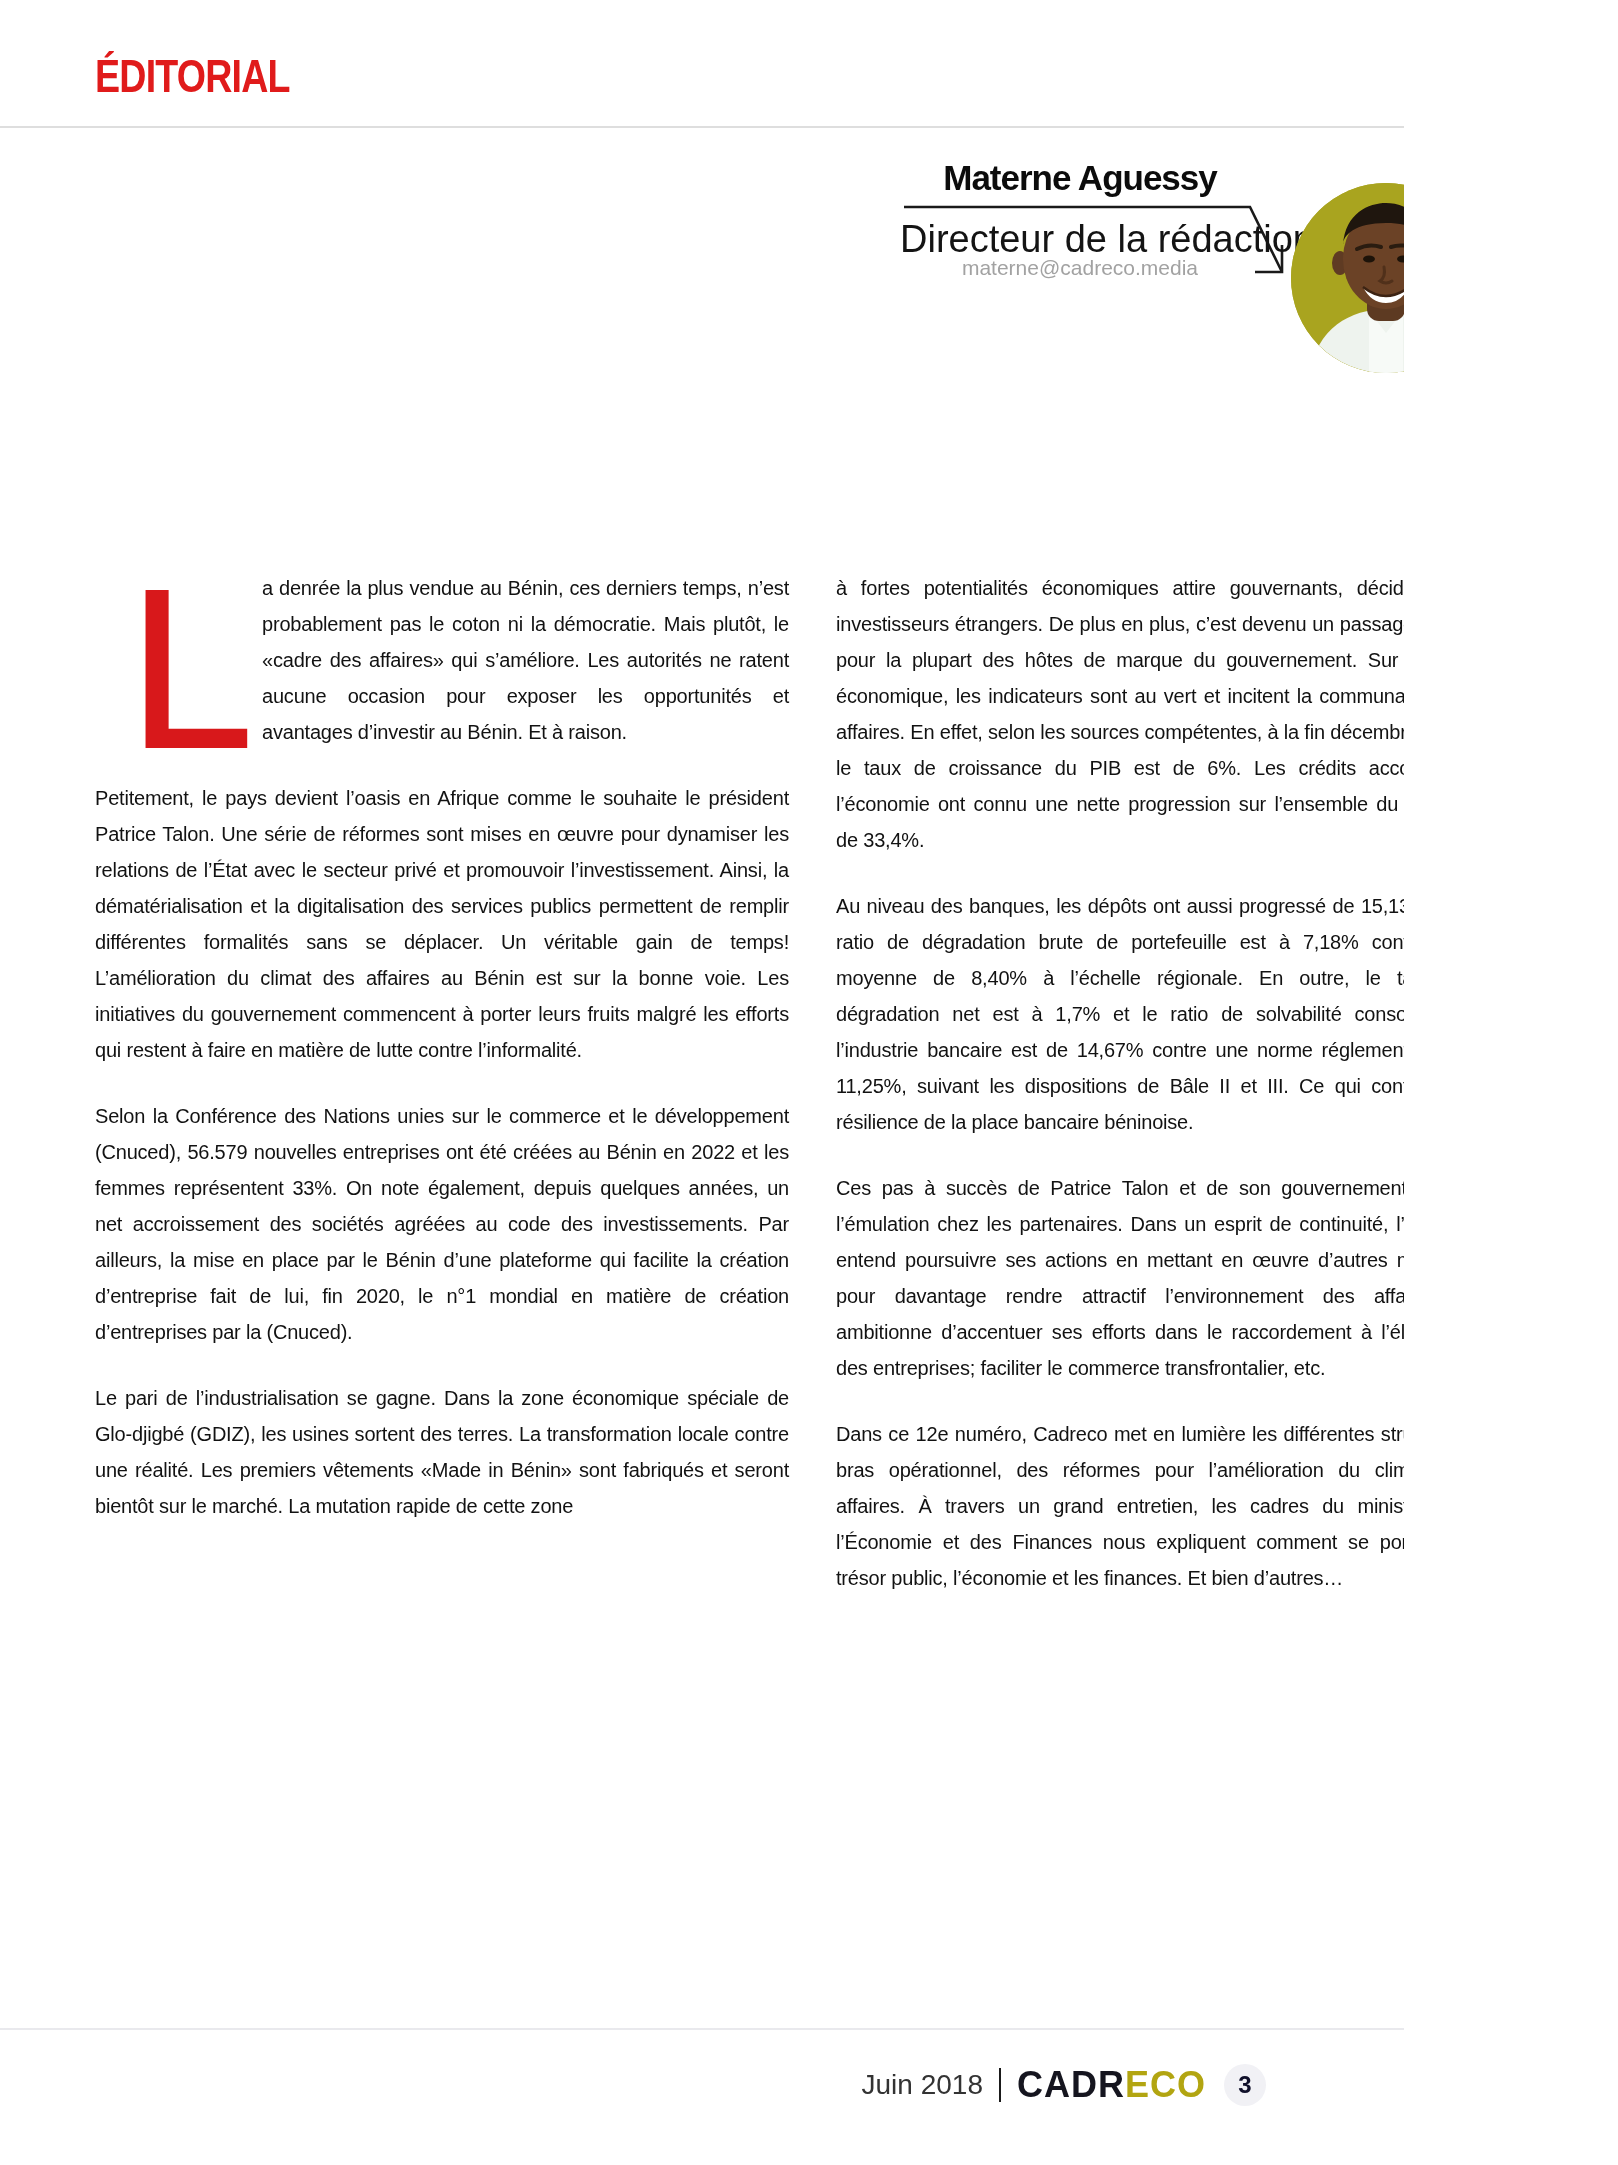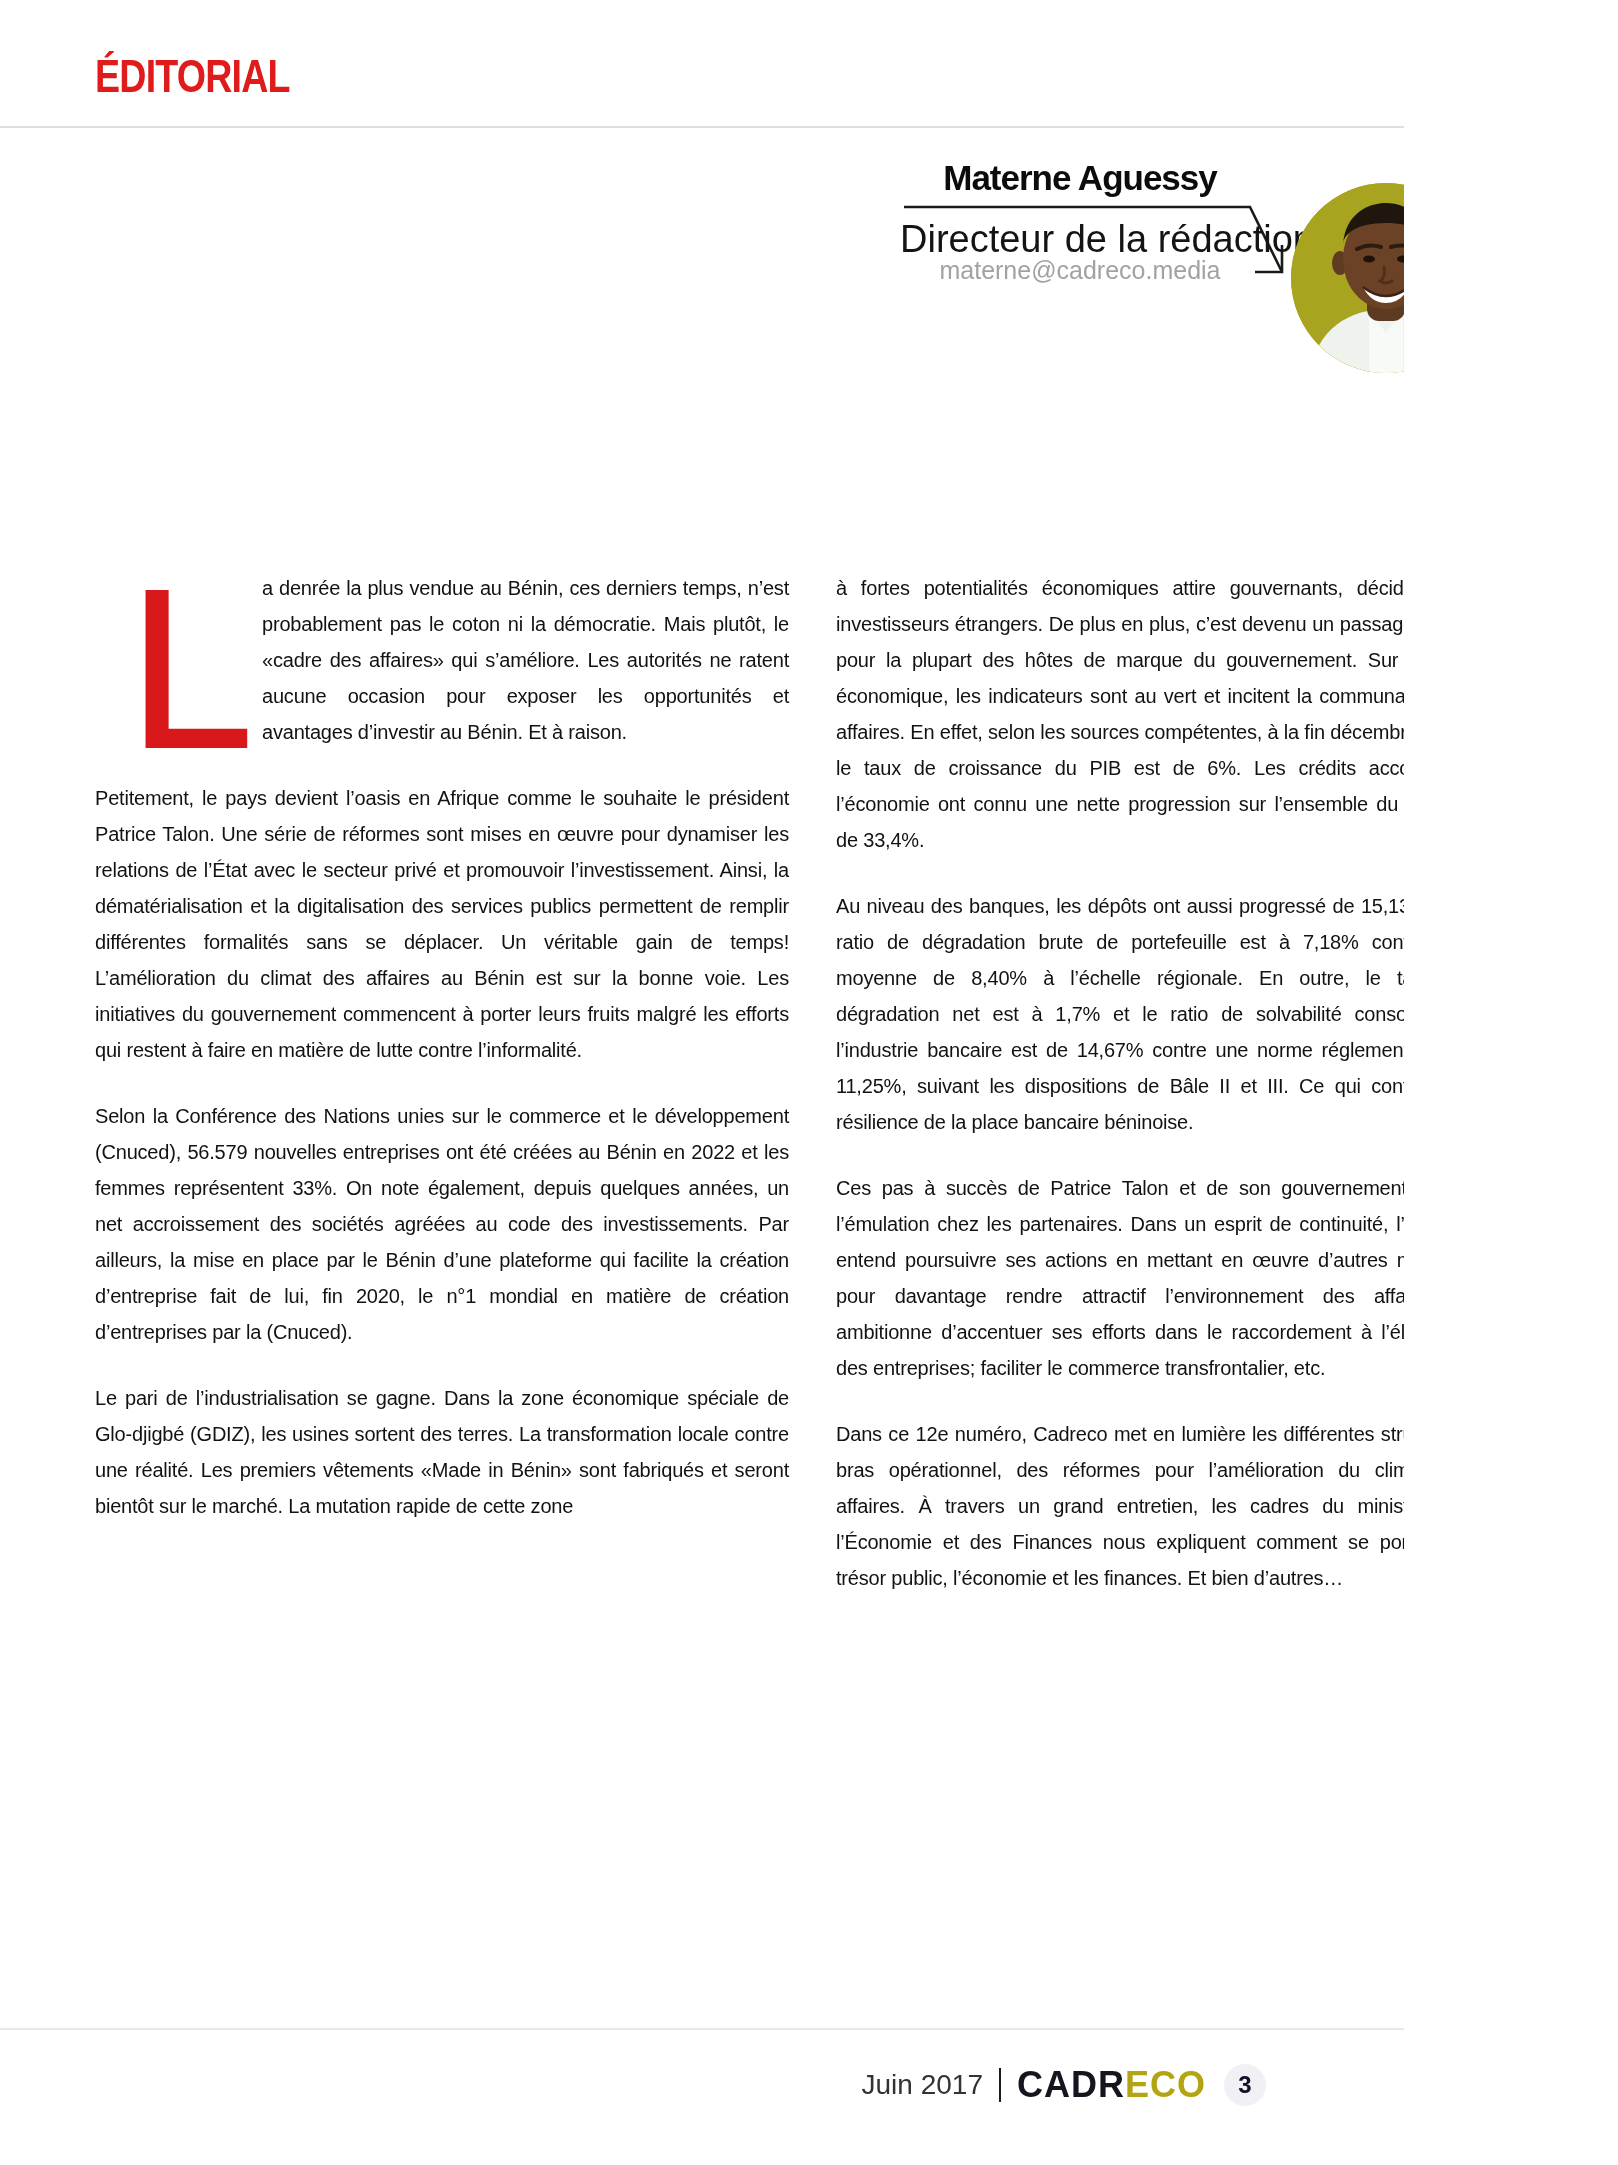--- a/index.html
+++ b/index.html
@@ -32,21 +32,21 @@
   }
   .author-arrow{
     position:absolute;left:898px;top:196px;width:400px;height:92px;
   }
   .author-role{
     position:absolute;left:900px;top:218px;width:360px;
     text-align:center;font-size:38px;color:#141414;white-space:nowrap;
   }
   .author-email{
     position:absolute;left:900px;top:256px;width:360px;
-    text-align:center;font-size:25px;color:#a2a2a2;white-space:nowrap;
+    text-align:center;font-size:21px;color:#a2a2a2;white-space:nowrap;
   }
   .avatar{
     position:absolute;left:1291px;top:183px;width:190px;height:190px;
     border-radius:50%;overflow:hidden;background:#a9a41f;
   }
   
   .title-wrap{
     position:absolute;left:0;top:440px;width:1618px;text-align:center;
   }
   .title{
@@ -154,19 +154,19 @@
 
   <div class="col col-right">
     <p>à fortes potentialités économiques attire gouvernants, décideurs et investisseurs étrangers. De plus en plus, c’est devenu un passage obligé pour la plupart des hôtes de marque du gouvernement. Sur le plan économique, les indicateurs sont au vert et incitent la communauté des affaires. En effet, selon les sources compétentes, à la fin décembre 2022, le taux de croissance du PIB est de 6%. Les crédits accordés à l’économie ont connu une nette progression sur l’ensemble du marché de 33,4%.</p>
     <p>Au niveau des banques, les dépôts ont aussi progressé de 15,13% et le ratio de dégradation brute de portefeuille est à 7,18% contre une moyenne de 8,40% à l’échelle régionale. En outre, le taux de dégradation net est à 1,7% et le ratio de solvabilité consolidé de l’industrie bancaire est de 14,67% contre une norme réglementaire de 11,25%, suivant les dispositions de Bâle II et III. Ce qui confirme la résilience de la place bancaire béninoise.</p>
     <p>Ces pas à succès de Patrice Talon et de son gouvernement créent l’émulation chez les partenaires. Dans un esprit de continuité, l’exécutif entend poursuivre ses actions en mettant en œuvre d’autres mesures pour davantage rendre attractif l’environnement des affaires. Il ambitionne d’accentuer ses efforts dans le raccordement à l’électricité des entreprises; faciliter le commerce transfrontalier, etc.</p>
     <p>Dans ce 12e numéro, Cadreco met en lumière les différentes structures, bras opérationnel, des réformes pour l’amélioration du climat des affaires. À travers un grand entretien, les cadres du ministère de l’Économie et des Finances nous expliquent comment se portent, le trésor public, l’économie et les finances. Et bien d’autres…</p>
   </div>
 
   <div class="rule-bottom"></div>
   <div class="footer">
-    <span class="footer-date">Juin 2017</span>
+    <span class="footer-date">Juin 2018</span>
     <span class="footer-sep"></span>
     <span class="brand"><span class="brand-dark">CADR</span><span class="brand-accent">ECO</span></span>
     <span class="page-badge">3</span>
   </div>
 
 </div>
 
 </body></html>

